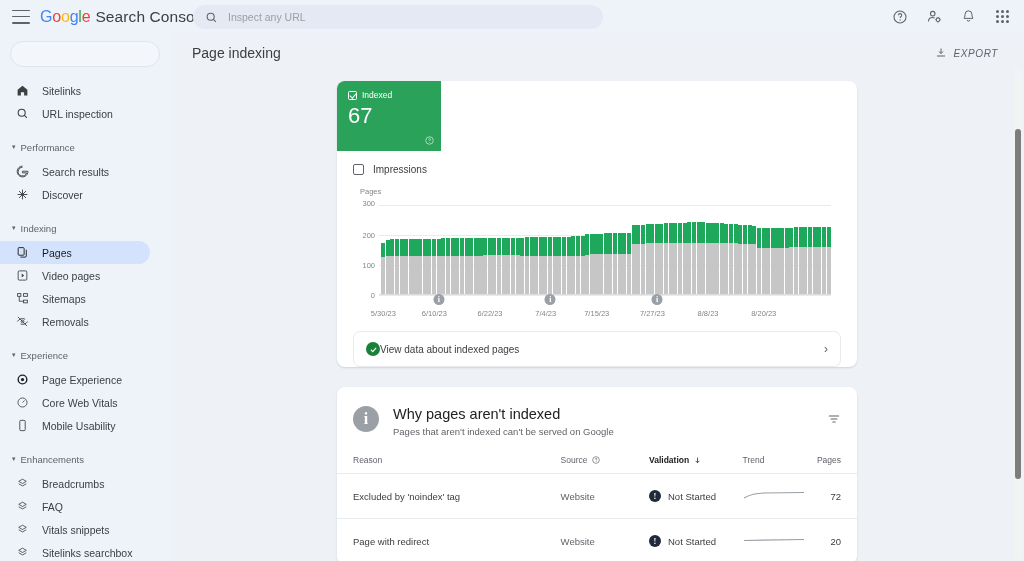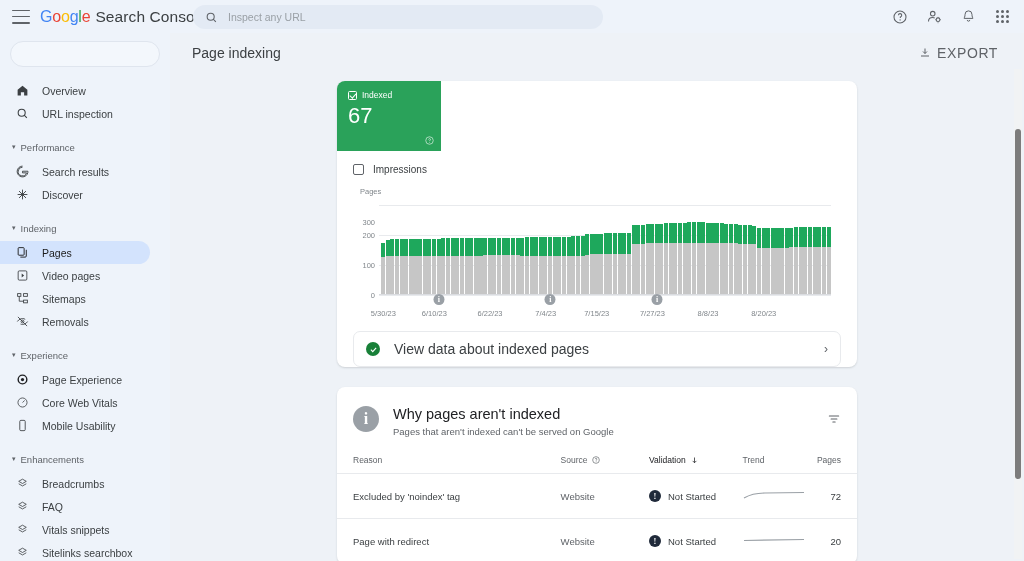--- a/index.html
+++ b/index.html
@@ -76,22 +76,22 @@
   .nav-group .caret { margin-right: 5px; font-size: 7px; color: #5f6368; }
 
   
   .main { position: absolute; left: 170px; top: 33px; width: 854px; height: 528px; overflow: hidden; }
   .pagehead {
     height: 40px; display: flex; align-items: center; justify-content: space-between;
     padding: 0 18px 0 22px; background: #eef2f7;
   }
   .pagetitle { font-size: 14px; color: #3c4043; font-weight: 400; }
   .export-btn {
-    display: flex; align-items: center; gap: 6px; font-size: 14px;
-    color: #5f6368; letter-spacing: .6px; cursor: pointer; padding: 5px 8px; border-radius: 4px;
+    display: flex; align-items: center; gap: 6px; font-size: 10px;
+    color: #5f6368; letter-spacing: .6px; cursor: pointer; padding: 5px 8px; border-radius: 4px; font-style: italic;
   }
 
   .scrollarea { height: 488px; overflow: hidden; position: relative; padding: 0 12px; }
 
   .card {
     background: #fff; border-radius: 8px; margin: 0 auto 20px auto;
     width: 520px; box-shadow: 0 1px 2px rgba(60,64,67,.18);
   }
   .card.first { margin-top: 8px; }
 
@@ -138,21 +138,21 @@
 
   
   .viewrow {
     margin: 4px 16px 18px 16px; border: 1px solid #e8eaed; border-radius: 7px;
     height: 36px; display: flex; align-items: center; padding: 0 12px; cursor: pointer;
   }
   .viewrow .okico {
     width: 14px; height: 14px; border-radius: 50%; background: #188038;
     display: flex; align-items: center; justify-content: center; flex: 0 0 14px;
   }
-  .viewrow .vtxt { font-size: 14px; color: #3c4043; margin-left: 14px; flex: 1; }
+  .viewrow .vtxt { font-size: 10px; color: #3c4043; flex: 1; }
   .viewrow .chev { color: #5f6368; font-size: 12px; }
 
   
   .whyhead { display: flex; align-items: flex-start; padding: 19px 16px 0 16px; }
   .infoico {
     width: 26px; height: 26px; border-radius: 50%; background: #9aa0a6;
     color: #fff; display: flex; align-items: center; justify-content: center;
     font-family: "Liberation Serif", serif; font-size: 16px; font-weight: bold; flex: 0 0 26px;
   }
   .whytexts { margin-left: 14px; flex: 1; }
@@ -167,21 +167,21 @@
   }
   table.rtab th.num, table.rtab td.num { text-align: right; }
   table.rtab td {
     font-size: 9.5px; color: #3c4043; padding: 15px 0; border-bottom: 1px solid #e8eaed;
     vertical-align: middle;
   }
   .th-reason { padding-left: 16px !important; }
   .td-reason { padding-left: 16px !important; }
   .th-pages, .td-pages { padding-right: 16px !important; }
   .hdr-inline { display: inline-flex; align-items: center; gap: 4px; }
-  .hdr-bold { font-weight: 400; color: #202124; }
+  .hdr-bold { font-weight: 700; color: #202124; }
   .valcell { display: flex; align-items: center; gap: 7px; }
   .valico {
     width: 12px; height: 12px; border-radius: 50%; background: #202a3a; color: #fff;
     font-size: 8.5px; line-height: 12px; text-align: center;
     font-family: "Liberation Serif", serif; font-weight: bold; flex: 0 0 12px;
   }
 
   
   .scrollbar { position: absolute; right: 2px; top: 36px; width: 8px; height: 490px; }
   .scroll-thumb {
@@ -254,21 +254,21 @@
   <div class="sidebar">
     <div class="prop-select"></div>
     <div class="nav">
 
       <div class="nav-item">
         <span class="ico">
           <svg width="13" height="13" viewBox="0 0 24 24">
               <path d="M12 3 3 10.5V21h6v-6h6v6h6V10.5z" fill="#3c4043"></path>
             </svg>
         </span>
-        <span class="lbl">Overview</span>
+        <span class="lbl">Sitelinks</span>
       </div>
 
       <div class="nav-item">
         <span class="ico">
           <svg width="13" height="13" viewBox="0 0 24 24">
               <path fill="none" stroke="#3c4043" stroke-width="2" d="M10.5 4a6.5 6.5 0 1 1 0 13 6.5 6.5 0 0 1 0-13zM15.2 15.2 20 20"></path>
             </svg>
         </span>
         <span class="lbl">URL inspection</span>
       </div>
@@ -479,21 +479,21 @@
           <div class="yaxis-title">Pages</div>
           <div class="plot">
             <div id="gridlines">
                 <div class="gridline" style="top: 98px;"></div>
                 <div class="ytick" style="top: 98px;">0</div>
                 <div class="gridline" style="top: 68px;"></div>
                 <div class="ytick" style="top: 68px;">100</div>
                 <div class="gridline" style="top: 38px;"></div>
                 <div class="ytick" style="top: 38px;">200</div>
                 <div class="gridline" style="top: 8px;"></div>
-                <div class="ytick" style="top: 25px;">300</div>
+                <div class="ytick" style="top: 6px;">300</div>
               </div>
             <div class="bars" id="bars">
                 <div class="bar">
                   <div class="seg-green" style="height: 14.4px;"></div>
                   <div class="seg-grey" style="height: 38.1px;"></div>
                 </div>
                 <div class="bar">
                   <div class="seg-green" style="height: 16.5px;"></div>
                   <div class="seg-grey" style="height: 39px;"></div>
                 </div>

